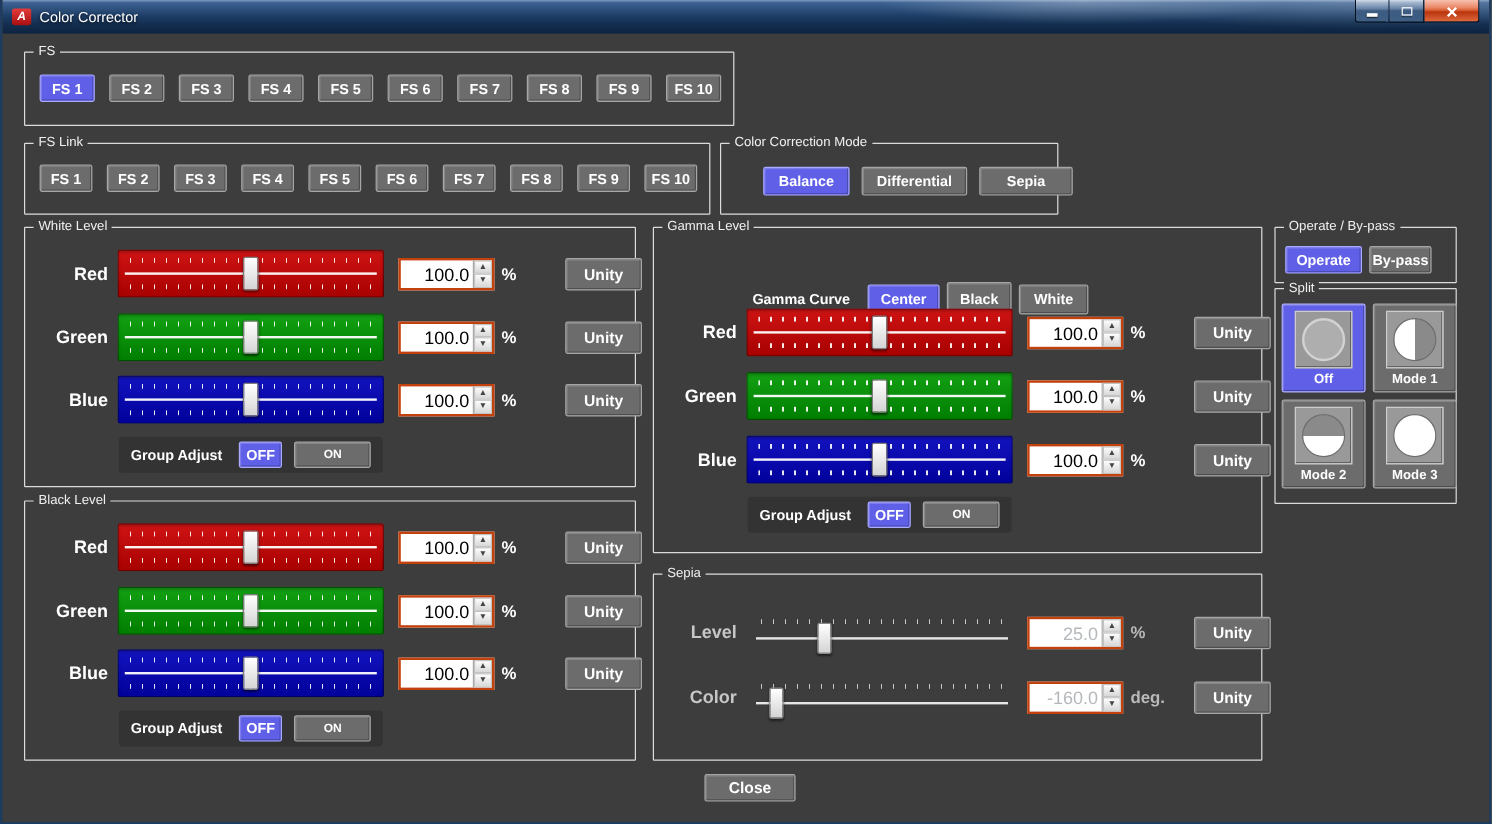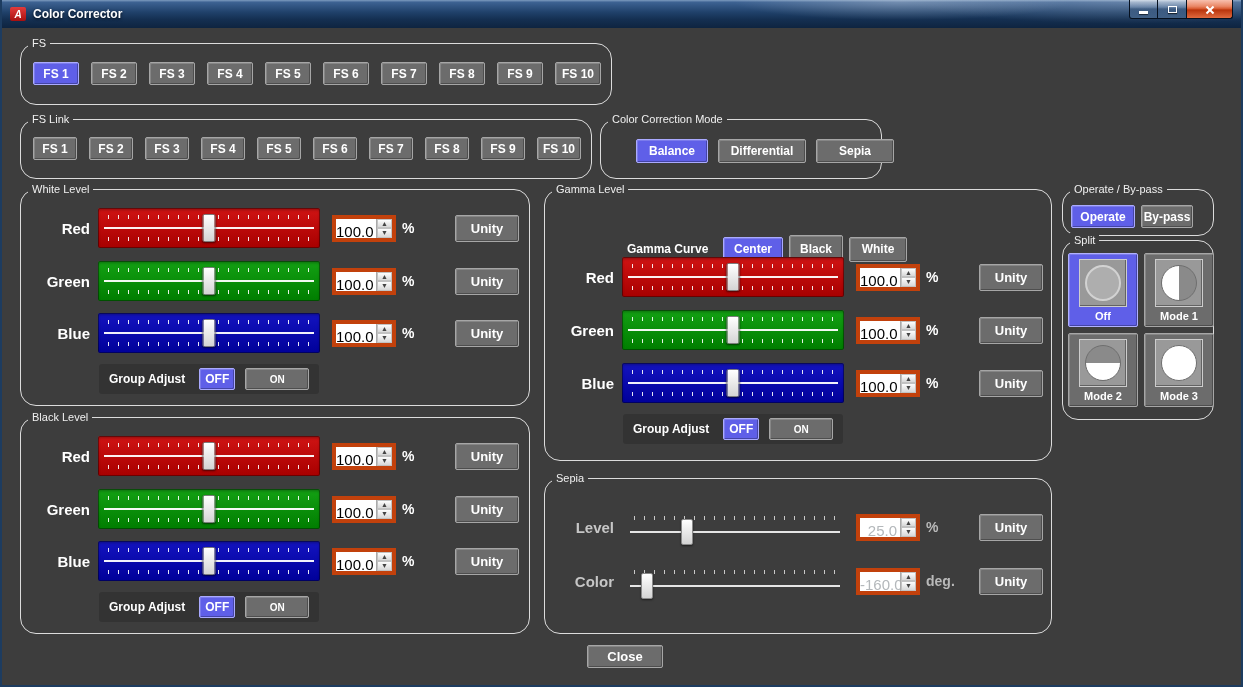--- a/index.html
+++ b/index.html
@@ -8,39 +8,39 @@
 
   
   .titlebar { position:relative; height:28px; display:flex; align-items:center;
     background:
       radial-gradient(ellipse 240px 26px at 900px 2px, rgba(255,255,255,.28), rgba(255,255,255,0) 70%),
       radial-gradient(ellipse 320px 34px at 1130px 0px, rgba(255,255,255,.22), rgba(255,255,255,0) 70%),
       linear-gradient(180deg,#7e9cbf 0%,#3d6292 8%,#1f4069 45%,#142f51 70%,#0e2440 100%); }
   .title-icon { width:16px; height:14px; margin:0 7px 0 8px; border-radius:2px;
     background:linear-gradient(#e33b3b,#a80f0f); color:#fff; font-size:10px; font-weight:bold; font-style:italic;
     display:flex; align-items:center; justify-content:center; flex:none; }
-  .title-text { color:#fff; font-size:12px; text-shadow:0 1px 3px rgba(0,0,0,.8);font-weight:bold; }
+  .title-text { color:#fff; font-size:12px; text-shadow:0 1px 3px rgba(0,0,0,.8); }
   .caption { position:absolute; right:8px; top:0; display:flex; }
   .cap { width:29px; height:19px; box-sizing:border-box; border:1px solid #05101f; border-top:none;
     background:linear-gradient(180deg,rgba(255,255,255,.55),rgba(180,200,225,.25) 40%,rgba(40,70,110,.25) 50%,rgba(120,160,205,.35));
     display:flex; align-items:center; justify-content:center; color:#fff; }
   .cap.min { border-radius:0 0 0 3px; }
   .cap.max { border-left:none; }
   .cap.close { width:46px; border-left:none; border-radius:0 0 3px 0;
     background:linear-gradient(180deg,#f8c0ae,#e98766 35%,#d6552b 50%,#b8340c 55%,#e06a3e); }
   .ico-min { width:9px; height:3px; background:#fff; margin-top:7px; box-shadow:0 1px 1px rgba(0,0,0,.6); }
   .ico-max { width:9px; height:7px; box-sizing:border-box; border:1px solid #fff; box-shadow:0 1px 1px rgba(0,0,0,.6); }
   .ico-close { position:relative; width:11px; height:11px; }
   .ico-close::before,.ico-close::after { content:""; position:absolute; left:5px; top:1px; width:2px; height:10px; background:#fff; }
   .ico-close::before { transform:rotate(45deg); }
   .ico-close::after  { transform:rotate(-45deg); }
 
   
   .content { position:absolute; top:28px; left:0; right:0; bottom:0; }
-  .group { position:absolute; box-sizing:border-box; border:1px solid #dcdcdc; border-radius:16px; }
+  .group { position:absolute; box-sizing:border-box; border:1px solid #dcdcdc; border-radius:1px; }
   .group-label { position:absolute; top:-8px; left:7px; background:#3d3d3d; padding:0 4px;
     font-size:11px; line-height:14px; color:#f0f0f0; white-space:nowrap; }
 
   #g-fs      { left:18px;  top:15px;  width:592px; height:62px; }
   #g-fslink  { left:18px;  top:91px;  width:572px; height:60px; }
   #g-mode    { left:598px; top:91px;  width:282px; height:60px; }
   #g-white   { left:18px;  top:161px; width:510px; height:217px; }
   #g-black   { left:18px;  top:389px; width:510px; height:217px; }
   #g-gamma   { left:542px; top:161px; width:508px; height:272px; }
   #g-sepia   { left:542px; top:450px; width:508px; height:156px; }
@@ -75,22 +75,22 @@
   .slider.green { background-color:var(--slider-green,#009900); }
   .slider.blue  { background-color:var(--slider-blue,#0000bb); }
   .ticks { position:absolute; left:10px; right:10px; height:4px;
     background-image:repeating-linear-gradient(to right, rgba(255,255,255,.9) 0 1px, transparent 1px 10px); }
   .ticks.top { top:7px; } .ticks.bottom { bottom:7px; }
   .track { position:absolute; left:6px; right:6px; top:50%; height:2px; margin-top:-1px; background:rgba(255,255,255,.95); }
   .handle { position:absolute; top:50%; transform:translate(-50%,-50%); width:11px; height:26px;
     background:linear-gradient(180deg,#ffffff,#d4d4d4); border:1px solid #7d7d7d; border-radius:2px;
     box-shadow:0 1px 2px rgba(0,0,0,.55); }
 
-  .spin { flex:none; margin-left:12px; display:flex; width:64px; height:27px; box-sizing:border-box;
-    background:#fff; border:4px solid #c2410c; }
+  .spin { flex:none; margin-left:12px; display:flex; width:80px; height:27px; box-sizing:border-box;
+    background:#fff; border:2px solid #c2410c; }
   .spin-value { flex:1; font-size:15px; color:#000; text-align:right; padding:4px 3px 0 0; overflow:hidden; }
   .spin.disabled .spin-value { color:#b4b8bb; }
   .spin-btns { flex:none; width:15px; display:flex; flex-direction:column; border-left:1px solid #aaa; }
   .spin-btn { flex:1; display:flex; align-items:center; justify-content:center; font-size:7px; color:#444;
     background:linear-gradient(#fdfdfd,#d8d8d8); border:1px solid #c2c2c2; box-sizing:border-box; }
   .unit { flex:none; margin-left:6px; width:40px; font-size:14px; font-weight:bold; color:#fff; }
   .btn.unity { flex:none; margin-left:13px; width:64px; height:27px; font-size:13px; }
 
   
   .ga-row { position:absolute; left:78px; display:flex;align-items:center; }

